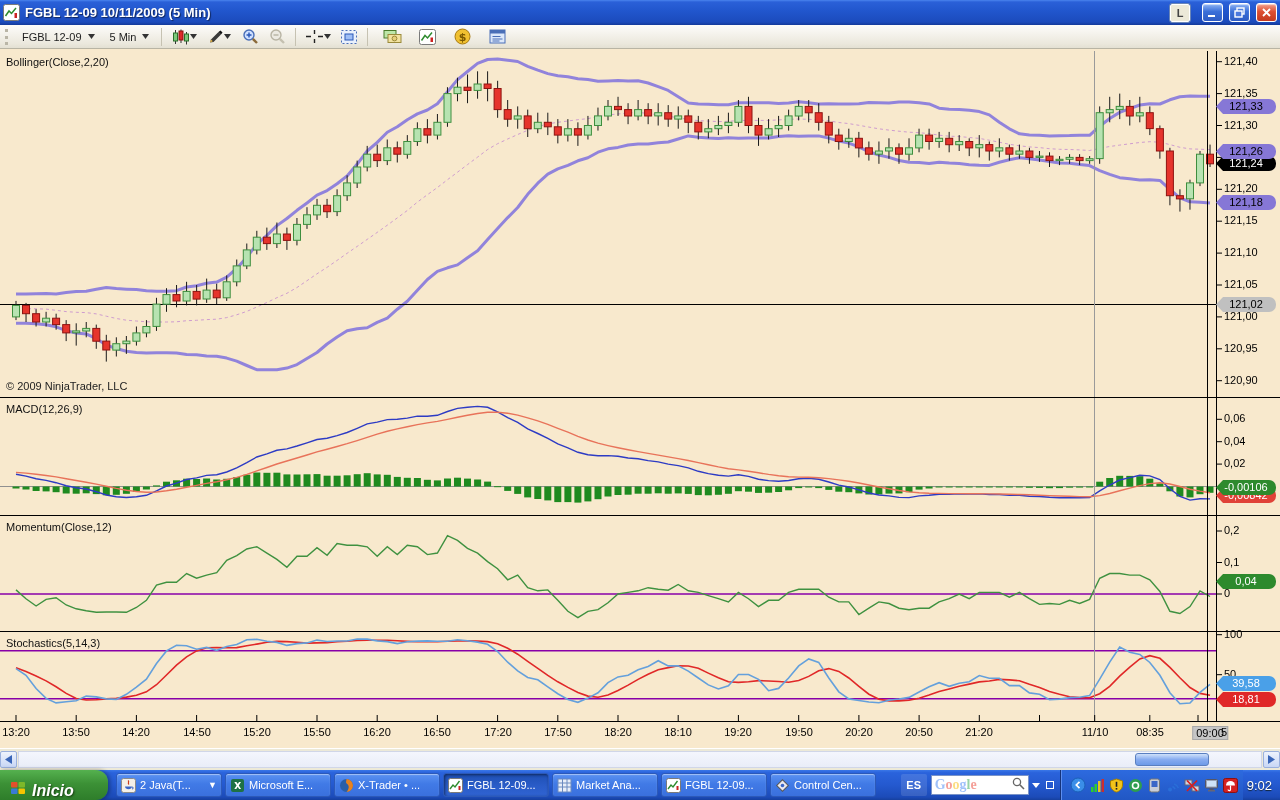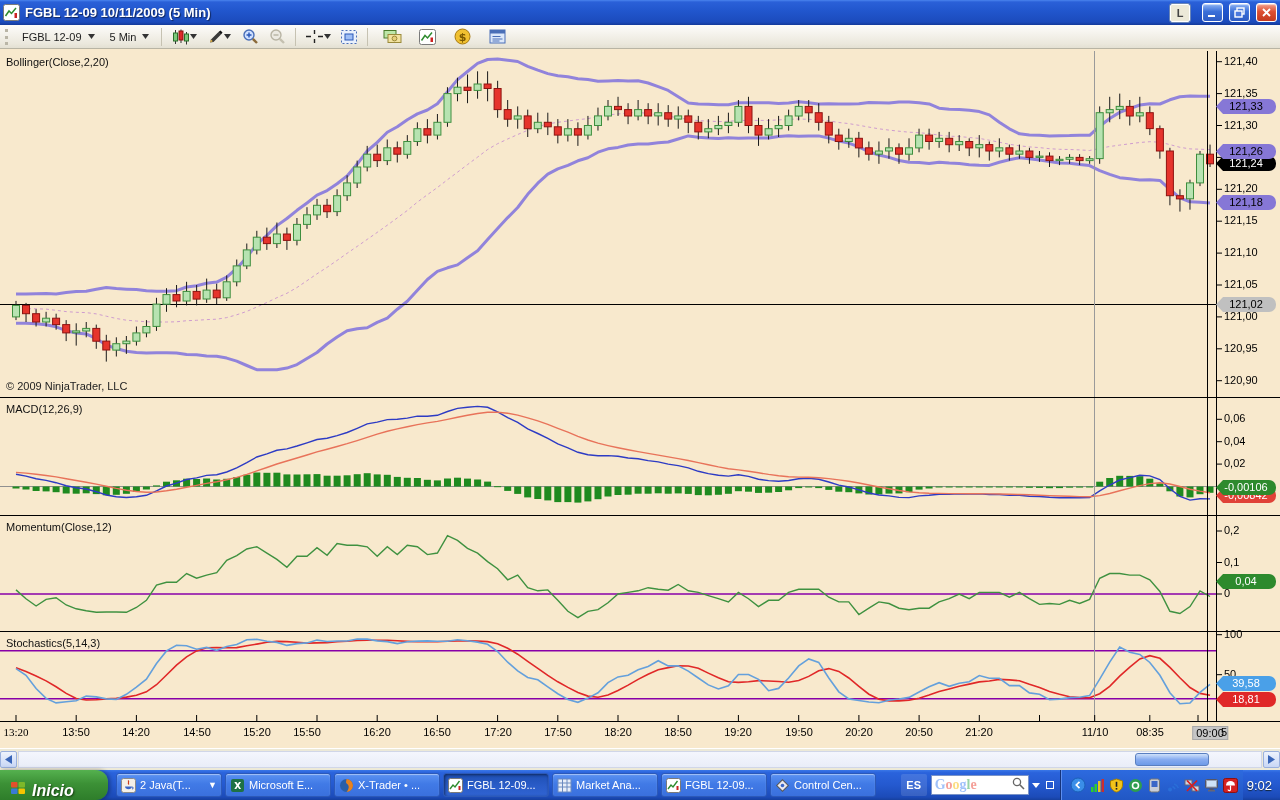--- a/index.html
+++ b/index.html
@@ -688,32 +688,32 @@
         <div class="marker" style="top: 248px; background: rgb(192, 192, 192); color: rgb(0, 0, 0);">121,02</div>
         <div class="marker" style="top: 146px; background: rgb(134, 119, 214); color: rgb(0, 0, 0);">121,18</div>
         <div class="marker" style="top: 107px; background: rgb(0, 0, 0); color: rgb(255, 255, 255);">121,24</div>
         <div class="marker" style="top: 95px; background: rgb(134, 119, 214); color: rgb(0, 0, 0);">121,26</div>
         <div class="marker" style="top: 50px; background: rgb(134, 119, 214); color: rgb(0, 0, 0);">121,33</div>
         <div class="marker" style="top: 439px; background: rgb(224, 66, 56); color: rgb(255, 255, 255);">-0,00842</div>
         <div class="marker" style="top: 431px; background: rgb(45, 138, 45); color: rgb(255, 255, 255);">-0,00106</div>
         <div class="marker" style="top: 525px; background: rgb(45, 138, 45); color: rgb(255, 255, 255);">0,04</div>
         <div class="marker" style="top: 643px; background: rgb(224, 40, 40); color: rgb(255, 255, 255);">18,81</div>
         <div class="marker" style="top: 627px; background: rgb(74, 160, 232); color: rgb(255, 255, 255);">39,58</div>
-        <div class="tlabel" style="left: 16px; font-family: Liberation Serif, serif;">13:20</div>
+        <div class="tlabel" style="left: 16px;">13:20</div>
         <div class="tlabel" style="left: 76px;">13:50</div>
         <div class="tlabel" style="left: 136px;">14:20</div>
         <div class="tlabel" style="left: 197px;">14:50</div>
         <div class="tlabel" style="left: 257px;">15:20</div>
-        <div class="tlabel" style="left: 307px;">15:50</div>
+        <div class="tlabel" style="left: 317px;">15:50</div>
         <div class="tlabel" style="left: 377px;">16:20</div>
         <div class="tlabel" style="left: 437px;">16:50</div>
         <div class="tlabel" style="left: 498px;">17:20</div>
         <div class="tlabel" style="left: 558px;">17:50</div>
         <div class="tlabel" style="left: 618px;">18:20</div>
-        <div class="tlabel" style="left: 678px;">18:50</div>
+        <div class="tlabel" style="left: 678px;">18:10</div>
         <div class="tlabel" style="left: 738px;">19:20</div>
         <div class="tlabel" style="left: 799px;">19:50</div>
         <div class="tlabel" style="left: 859px;">20:20</div>
         <div class="tlabel" style="left: 919px;">20:50</div>
         <div class="tlabel" style="left: 979px;">21:20</div>
         <div class="tlabel" style="left: 1095px;">11/10</div>
         <div class="tlabel" style="left: 1150px;">08:35</div>
         <div class="tlabel hl" style="left: 1198px; margin-left: 12px;">09:00</div>
         <div class="tlabel" style="left: 1224px;">5</div>
       </div>

